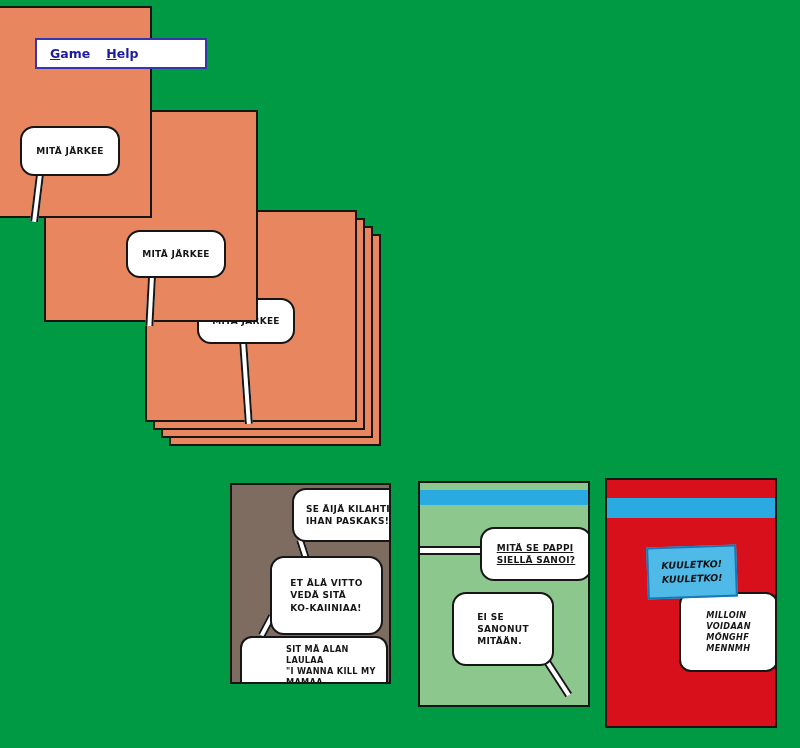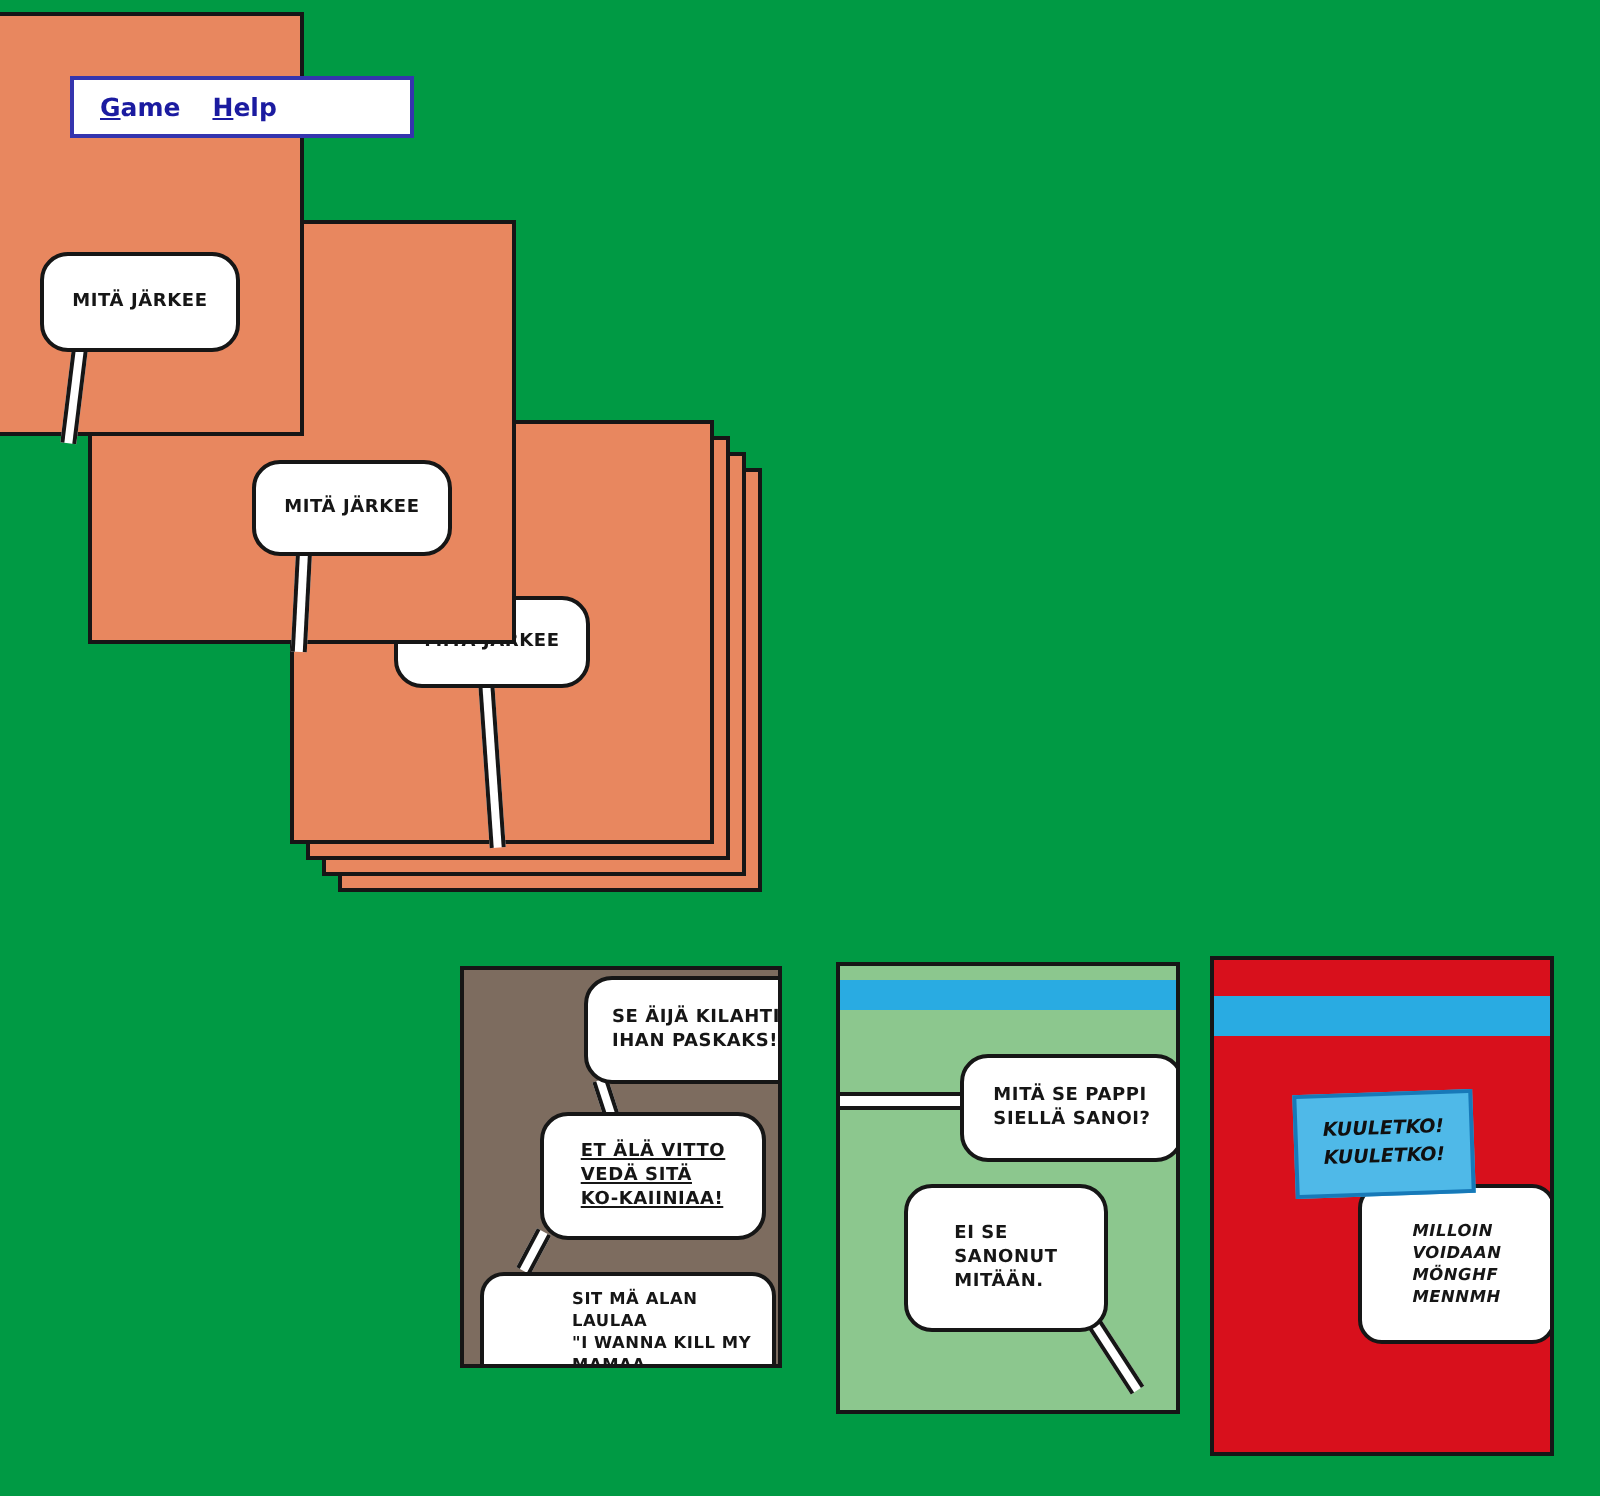--- a/index.html
+++ b/index.html
@@ -54,32 +54,32 @@
   <div class="menubar">
     <span class="mi"><span class="ini">G</span><span>ame</span></span>
     <span class="mi"><span class="ini">H</span><span>elp</span></span>
   </div>
 
   <div class="panel" style="left:230px;top:483px;width:161px;height:201px;background:#7D6C5F;">
     <div class="tail" style="left:64px;top:55px;height:20px;transform:rotate(-18deg);"></div>
     <div class="bubble" style="left:12px;top:3px;width:112px;height:54px;margin-left:48px;">SE ÄIJÄ KILAHTI
 IHAN PASKAKS!</div>
     <div class="tail" style="left:36px;top:131px;height:22px;transform:rotate(28deg);"></div>
-    <div class="bubble" style="left:38px;top:71px;width:113px;height:64px;text-decoration:underline;">ET ÄLÄ VITTO
+    <div class="bubble" style="left:38px;top:71px;width:113px;height:79px;">ET ÄLÄ VITTO
 VEDÄ SITÄ
 KO-KAIINIAA!</div>
     <div class="bubble bubble-sm" style="left:8px;top:151px;width:148px;height:60px;padding-left:44px;">SIT MÄ ALAN LAULAA
 "I WANNA KILL MY
 MAMAA</div>
   </div>
 
   <div class="panel" style="left:418px;top:481px;width:172px;height:226px;background:#8CC78E;">
     <div class="stripe" style="top:7px;height:15px;"></div>
     <div class="tail-h" style="left:0px;top:63px;width:64px;"></div>
-    <div class="bubble" style="left:60px;top:44px;width:112px;height:54px;">MITÄ SE PAPPI
+    <div class="bubble" style="left:60px;top:44px;width:112px;height:54px;text-decoration:underline;">MITÄ SE PAPPI
 SIELLÄ SANOI?</div>
     <div class="tail" style="left:116px;top:169px;height:54px;transform:rotate(-33deg);transform-origin:top left;"></div>
     <div class="bubble" style="left:32px;top:109px;width:102px;height:74px;">EI SE
 SANONUT
 MITÄÄN.</div>
   </div>
 
   <div class="panel" style="left:605px;top:478px;width:172px;height:250px;background:#D8101C;">
     <div class="stripe" style="top:18px;height:20px;"></div>
     <div class="bubble bubble-sm" style="left:72px;top:112px;width:99px;height:80px;font-style:italic;">MILLOIN

